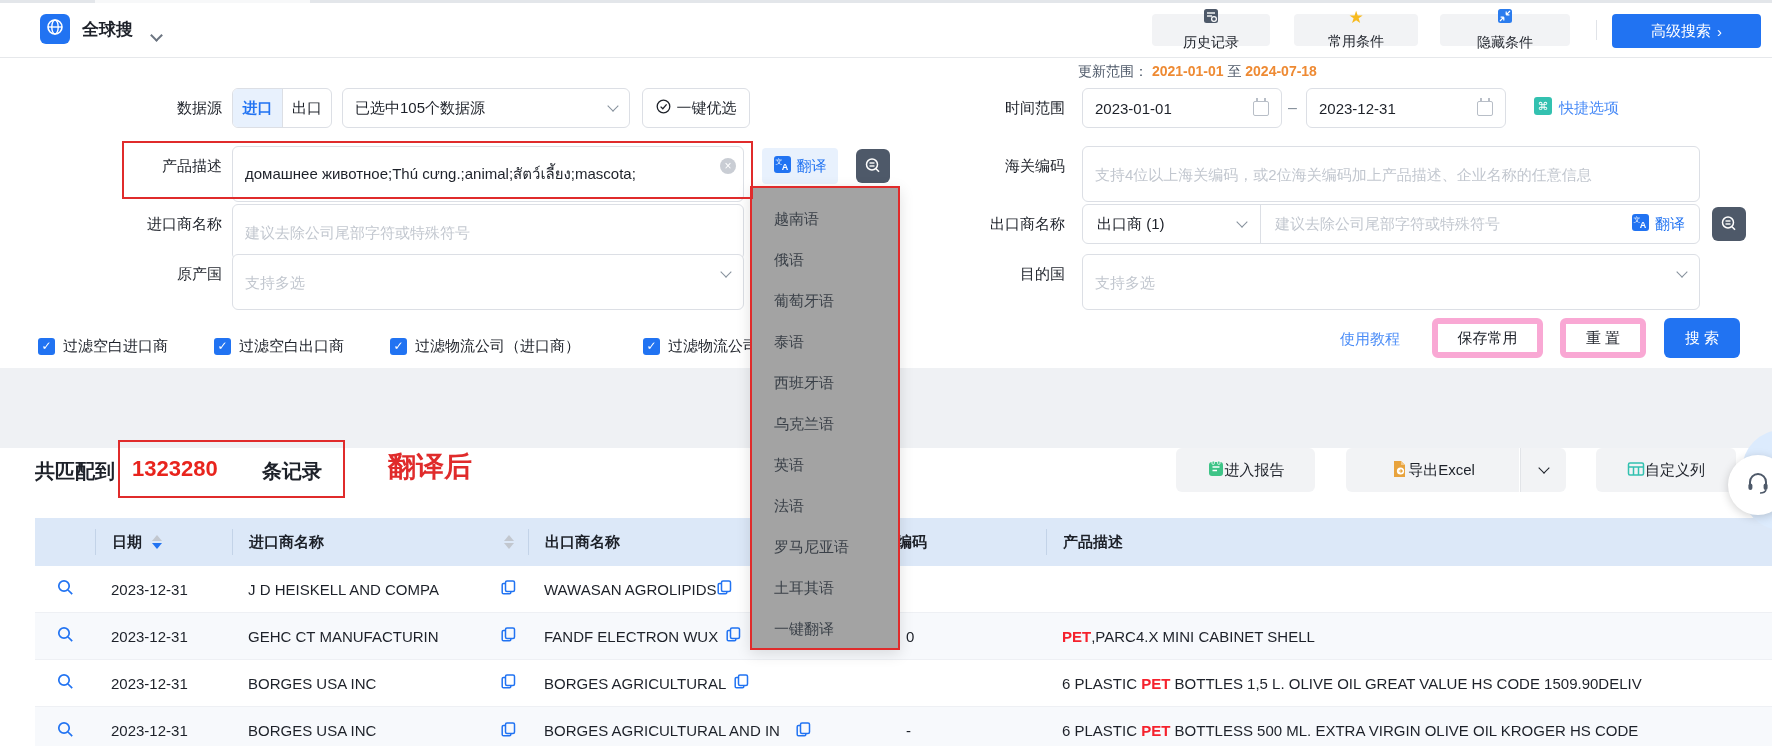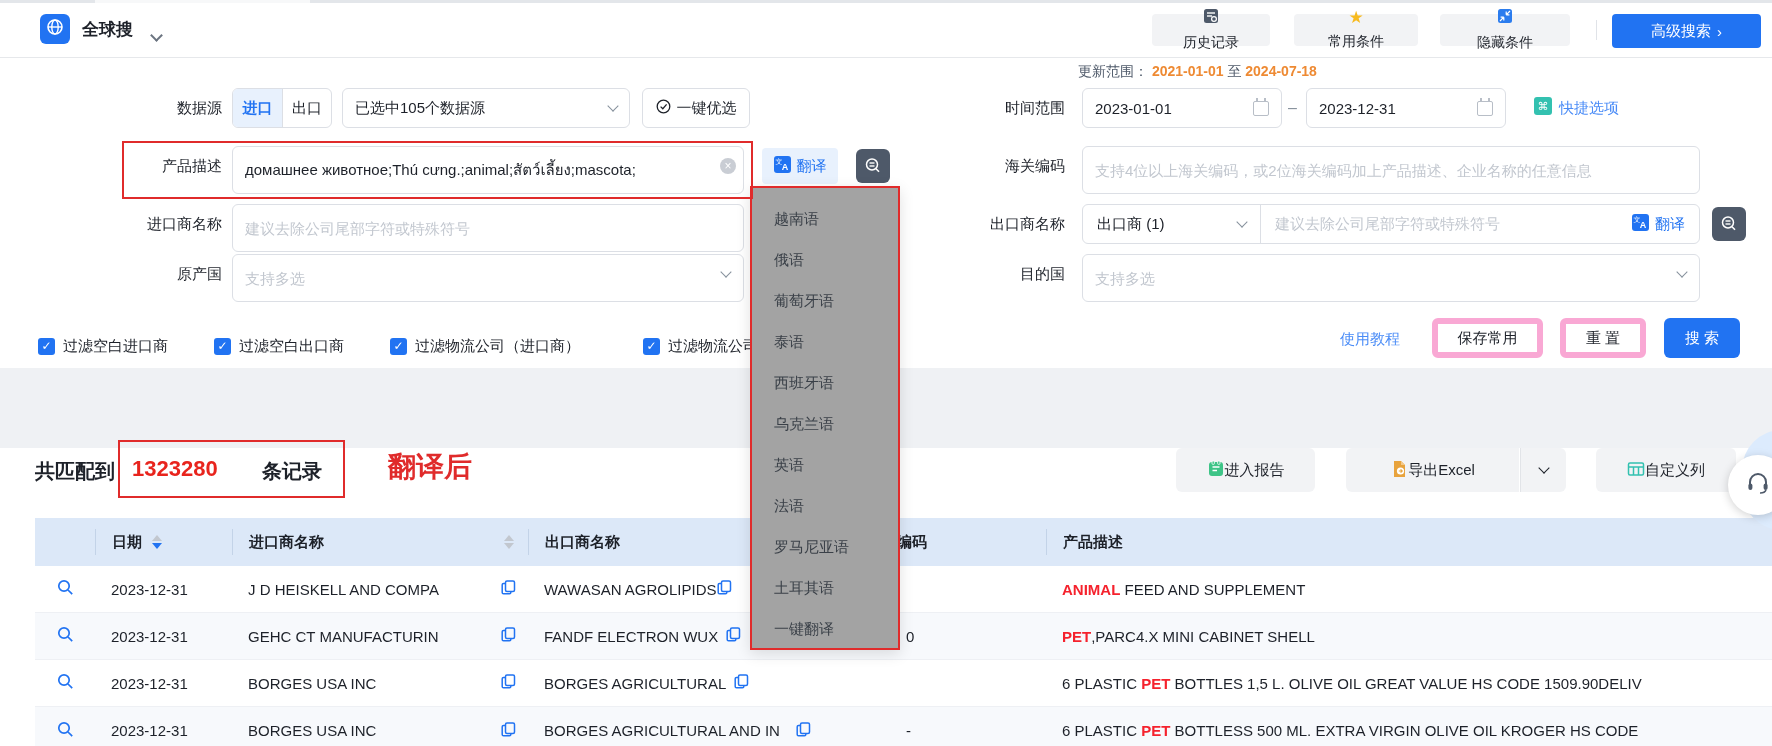--- a/index.html
+++ b/index.html
@@ -14,21 +14,21 @@
   .topbar { left:0; top:3px; width:1772px; height:55px; background:#fff; border-bottom:1px solid #e6e8eb; }
   .logo { left:40px; top:14px; width:30px; height:30px; border-radius:6px; background:#2173f2; display:flex; align-items:center; justify-content:center; }
   .app-title { left:82px; top:18px; font-size:17px; font-weight:700; color:#1d2129; }
   .chev { width:9px; height:9px; border-right:2px solid #6b7480; border-bottom:2px solid #6b7480; transform:rotate(45deg); display:inline-block; }
   .gray-btn { position:absolute; top:14px; height:32px; background:#f2f3f5; border-radius:4px; display:flex; align-items:center; justify-content:center; gap:7px; font-size:14px; color:#1d2129; cursor:pointer;flex-direction:column; }
   .blue-btn { position:absolute; background:#2173f2; color:#fff; border-radius:4px; display:flex; align-items:center; justify-content:center; gap:6px; font-size:15px; cursor:pointer; }
 
   
   .lbl { position:absolute; width:130px; text-align:right; font-size:15px; color:#1d2129; line-height:40px; }
   .box { position:absolute; height:40px; border:1px solid #dcdfe5; border-radius:6px; background:#fff; display:flex; align-items:center; font-size:15px; }
-  input.fld { position:absolute; height:48px; border:1px solid #dcdfe5; border-radius:6px; background:#fff; font-size:15px; color:#1d2129; padding:15px 12px; font-family:inherit; outline:none; }
+  input.fld { position:absolute; height:56px; border:1px solid #dcdfe5; border-radius:6px; background:#fff; font-size:15px; color:#1d2129; padding:15px 12px; font-family:inherit; outline:none; }
   input.fld::placeholder { color:#c2c7cf; opacity:1; }
   .seg { overflow:hidden; padding:0; }
   .seg > div { width:49px; height:38px; line-height:38px; text-align:center; font-size:15px; cursor:pointer; }
   .seg-active { background:#e8f1fd; color:#2173f2; font-weight:700; }
   .ddchev { width:8px; height:8px; border-right:1.5px solid #86909c; border-bottom:1.5px solid #86909c; transform:rotate(45deg); margin-top:-4px; }
   .cal { width:16px; height:15px; border:1.5px solid #b8bec7; border-radius:2px; position:relative; }
   .cal:before { content:""; position:absolute; left:2px; top:-4px; width:2px; height:4px; background:#b8bec7; }
   .cal:after { content:""; position:absolute; right:2px; top:-4px; width:2px; height:4px; background:#b8bec7; }
   .orange-b { color:#ee8a33; font-weight:700; }
   .link { color:#4a8cf7; cursor:pointer; }
@@ -330,23 +330,20 @@
           </svg></span>
     </div>
     <div style="width:330px; padding-left:16px; display:flex; align-items:center; overflow:hidden; white-space:nowrap;">
       <span>WAWASAN AGROLIPIDS</span>
       <span><svg width="15" height="15" viewBox="0 0 15 15">
             <rect x="4.5" y="1" width="9" height="10.5" rx="1.5" fill="none" stroke="#2173f2" stroke-width="1.5"></rect>
             <path d="M4.5 3.5 h-2 a1.3 1.3 0 0 0 -1.3 1.3 v7.7 a1.3 1.3 0 0 0 1.3 1.3 h6 a1.3 1.3 0 0 0 1.3 -1.3 v-1" fill="none" stroke="#2173f2" stroke-width="1.5"></path>
           </svg></span>
     </div>
     <div style="width:188px; padding-left:48px;"></div>
-    <div style="flex:1; padding-left:16px; white-space:nowrap; overflow:hidden;">
-      <span></span><span class="kw">ANIMAL</span><span> FEED AND SUPPLEMENT</span>
-    </div>
   </div>
 
   <div class="trow alt" style="top:613px;">
     <div style="width:60px; text-align:center;"><svg width="17" height="17" viewBox="0 0 17 17">
           <circle cx="7" cy="7" r="5.2" fill="none" stroke="#2173f2" stroke-width="1.7"></circle>
           <line x1="11" y1="11" x2="15.2" y2="15.2" stroke="#2173f2" stroke-width="1.7"></line>
         </svg></div>
     <div style="width:137px; padding-left:16px;">2023-12-31</div>
     <div style="width:296px; padding-left:16px; display:flex; align-items:center; justify-content:space-between;">
       <span>GEHC CT MANUFACTURIN</span>

